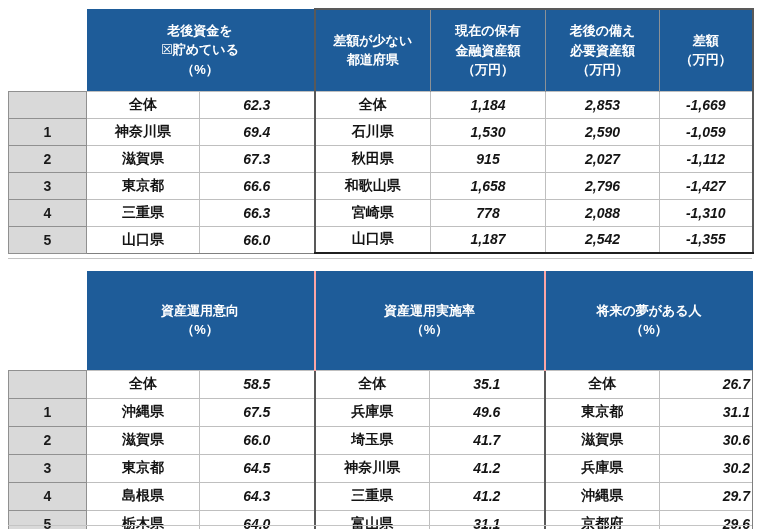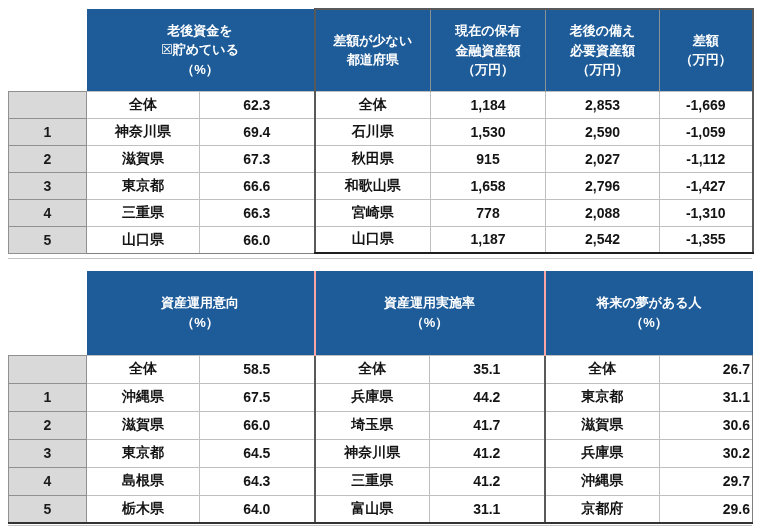--- a/index.html
+++ b/index.html
@@ -15,38 +15,38 @@
   
   th.hdr{
     background:#1E5C99;color:#ffffff;font-weight:bold;font-size:13px;
     text-align:center;vertical-align:middle;white-space:pre-line;line-height:1.5;
     padding:2px 2px;
   }
   td.spacer{background:#ffffff;border:none;}
 
   
   #t1 thead tr{height:82px;}
-  #t2 thead tr{height:84px;}
+  #t2 thead tr{height:99px;}
   #t1 tbody tr{height:27px;}
   #t2 tbody tr{height:28px;}
 
   
   td.rank{
     background:#D9D9D9;border:1px solid #909090;
     text-align:center;vertical-align:middle;
     font-weight:bold;font-size:14px;color:#1a1a1a;
   }
 
   
   td.c{
     background:#ffffff;text-align:center;vertical-align:middle;
     font-weight:bold;font-size:14px;color:#141414;
     border-top:1px solid #BFBFBF;padding:0 2px;
   }
-  td.vl{border-left:1px solid #BFBFBF;}          
+  td.vl{border-left:1px solid #BFBFBF;font-style:italic;}          
   .gdiv{border-left:2px solid #595959 !important;margin-top:40px;}
   .hdl{border-left:1px solid #8C9196;}            
   .ghd{border-left:2px solid #fca5a5;}            
 
   
   .otop{border-top:2px solid #595959;}
   .oright{border-right:2px solid #595959;}
   #t1 tr.last td.lg{border-bottom:1px solid #808080;}   
   #t1 tr.last td.rg{border-bottom:2px solid #1f1f1f;}   
   #t2 tr.last td{border-bottom:2px solid #333333;}
@@ -176,21 +176,21 @@
       <td class="c gdiv">全体</td>
       <td class="c vl">35.1</td>
       <td class="c gdiv">全体</td>
       <td class="c vl rt">26.7</td>
     </tr>
     <tr>
       <td class="rank">1</td>
       <td class="c">沖縄県</td>
       <td class="c vl">67.5</td>
       <td class="c gdiv">兵庫県</td>
-      <td class="c vl">44.2</td>
+      <td class="c vl">49.6</td>
       <td class="c gdiv">東京都</td>
       <td class="c vl rt">31.1</td>
     </tr>
     <tr>
       <td class="rank">2</td>
       <td class="c">滋賀県</td>
       <td class="c vl">66.0</td>
       <td class="c gdiv">埼玉県</td>
       <td class="c vl">41.7</td>
       <td class="c gdiv">滋賀県</td>

